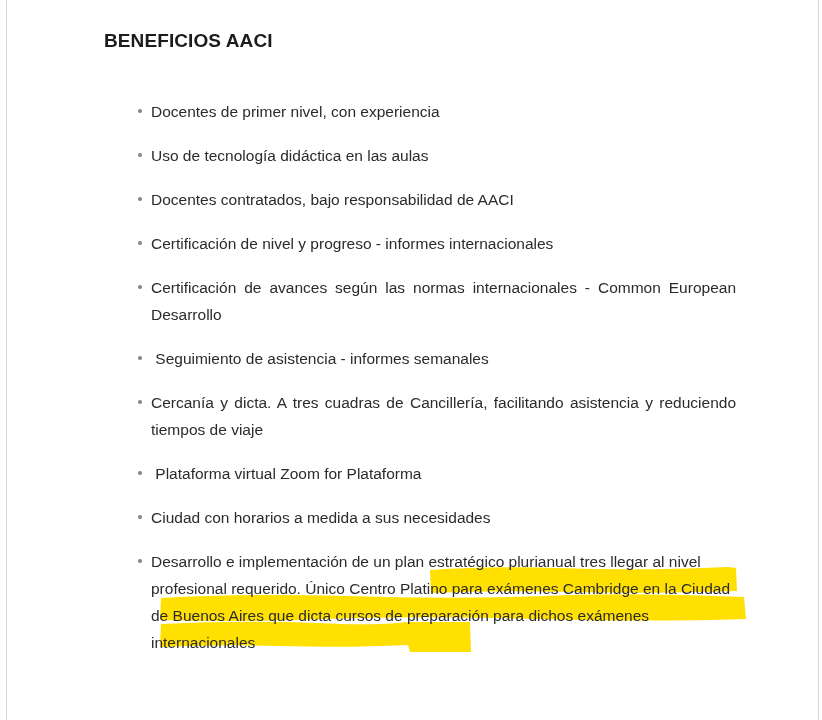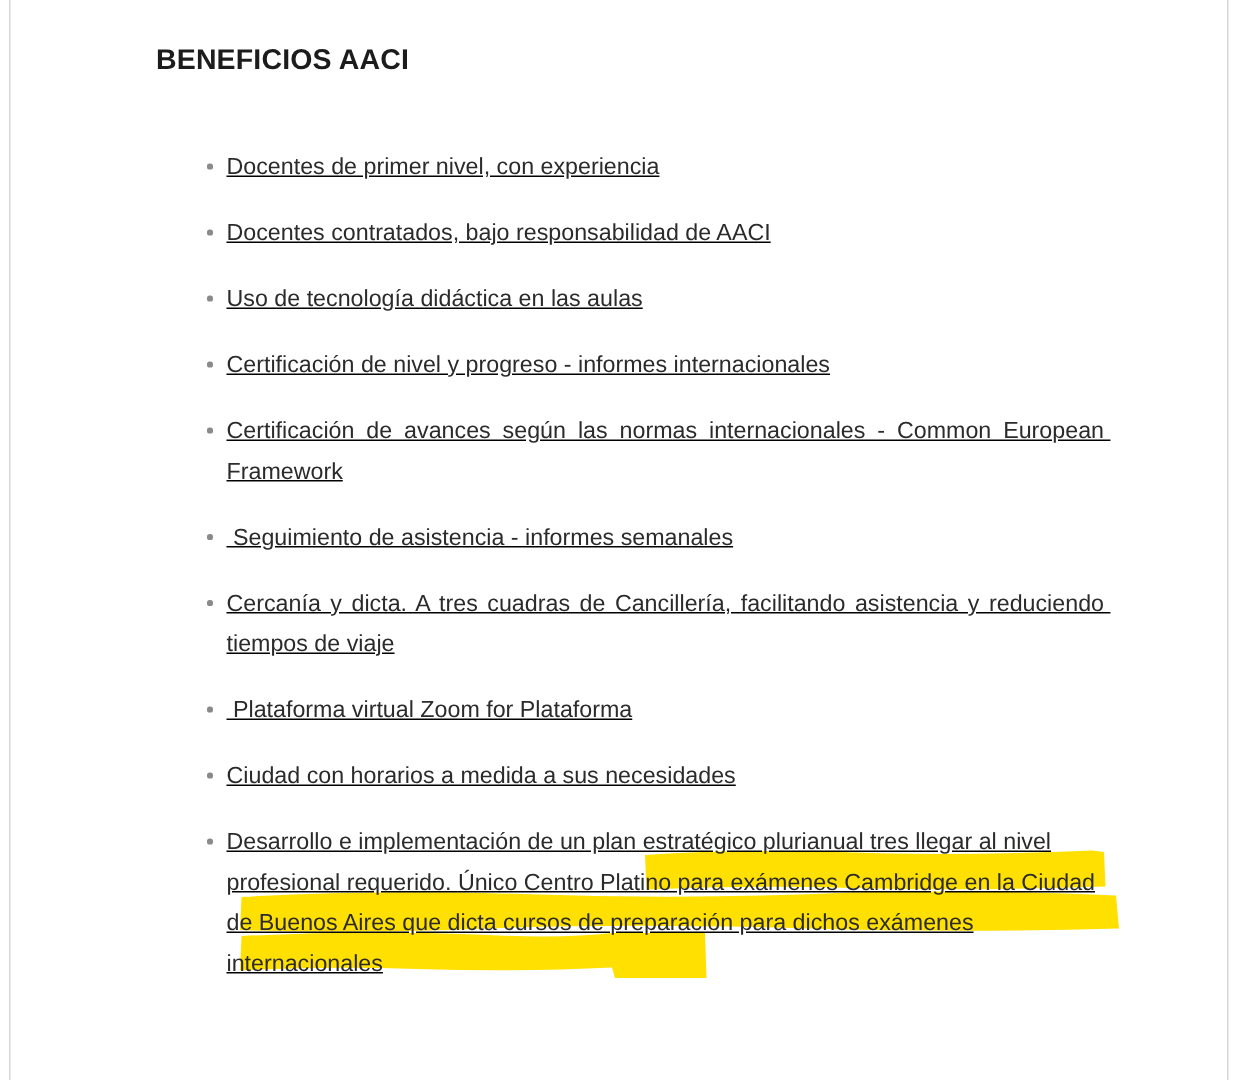--- a/index.html
+++ b/index.html
@@ -47,21 +47,20 @@
     color: #1c1c1c;
     white-space: nowrap;
   }
 
   
   .bullet-list {
     position: absolute;
     left: 136px;
     top: 98px;
     width: 600px;
-    text-decoration: underline;
   }
 
   .list-item {
     position: relative;
     padding-left: 15px;
     margin-bottom: 17px;
     font-size: 15.5px;
     line-height: 27px;
     color: #2b2b2b;
   }
@@ -128,36 +127,36 @@
 
     <div class="bullet-list">
 
       <div class="list-item">
         <span class="bullet-dot"></span>
         <span class="item-text">Docentes de primer nivel, con experiencia</span>
       </div>
 
       <div class="list-item">
         <span class="bullet-dot"></span>
+        <span class="item-text">Uso de tecnología didáctica en las aulas</span>
+      </div>
+
+      <div class="list-item">
+        <span class="bullet-dot"></span>
         <span class="item-text">Docentes contratados, bajo responsabilidad de AACI</span>
       </div>
 
       <div class="list-item">
         <span class="bullet-dot"></span>
-        <span class="item-text">Uso de tecnología didáctica en las aulas</span>
-      </div>
-
-      <div class="list-item">
-        <span class="bullet-dot"></span>
         <span class="item-text">Certificación de nivel y progreso - informes internacionales</span>
       </div>
 
       <div class="list-item justified">
         <span class="bullet-dot"></span>
-        <span class="item-text">Certificación de avances según las normas internacionales - Common European Framework</span>
+        <span class="item-text">Certificación de avances según las normas internacionales - Common European Desarrollo</span>
       </div>
 
       <div class="list-item">
         <span class="bullet-dot"></span>
         <span class="item-text"> Seguimiento de asistencia - informes semanales</span>
       </div>
 
       <div class="list-item justified">
         <span class="bullet-dot"></span>
         <span class="item-text">Cercanía y dicta. A tres cuadras de Cancillería, facilitando asistencia y reduciendo tiempos de viaje</span>

